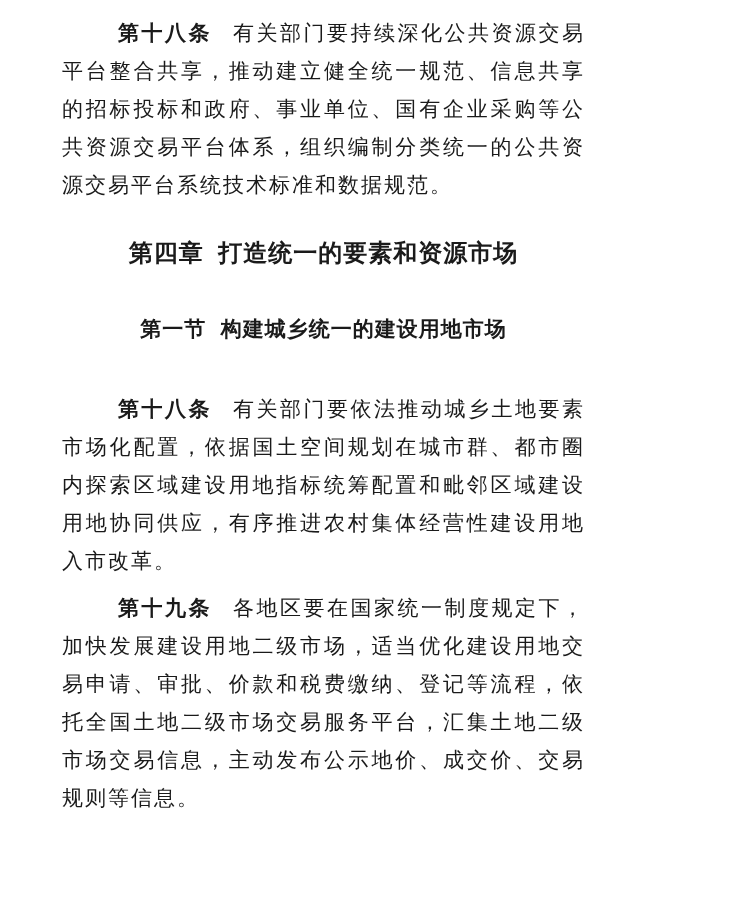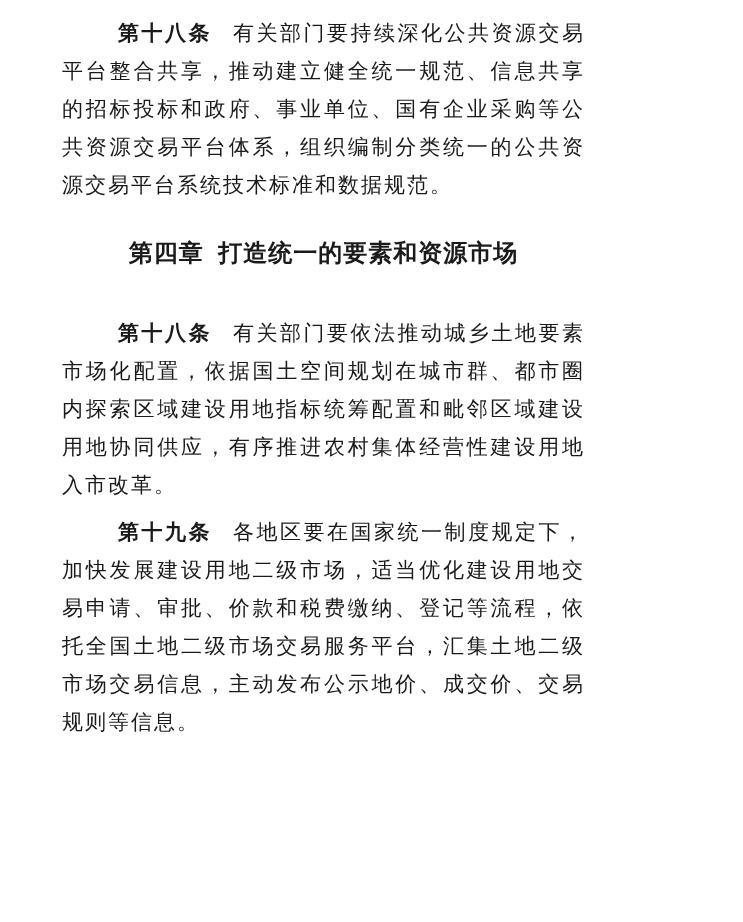--- a/index.html
+++ b/index.html
@@ -66,20 +66,23 @@
 
   <p class="article">
     <span class="num">第十八条</span><span class="body-text">有关部门要持续深化公共资源交易平台整合共享，推动建立健全统一规范、信息共享的招标投标和政府、事业单位、国有企业采购等公共资源交易平台体系，组织编制分类统一的公共资源交易平台系统技术标准和数据规范。</span>
   </p>
 
 
   <div class="chapter-heading">
     <span class="label">第四章</span><span>打造统一的要素和资源市场</span>
   </div>
 
+  <div class="section-heading">
+    <span class="label">第一节</span><span>构建城乡统一的建设用地市场</span>
+  </div>
 
   <p class="article first-after-section">
     <span class="num">第十八条</span><span class="body-text">有关部门要依法推动城乡土地要素市场化配置，依据国土空间规划在城市群、都市圈内探索区域建设用地指标统筹配置和毗邻区域建设用地协同供应，有序推进农村集体经营性建设用地入市改革。</span>
   </p>
 
   <p class="article">
     <span class="num">第十九条</span><span class="body-text">各地区要在国家统一制度规定下，加快发展建设用地二级市场，适当优化建设用地交易申请、审批、价款和税费缴纳、登记等流程，依托全国土地二级市场交易服务平台，汇集土地二级市场交易信息，主动发布公示地价、成交价、交易规则等信息。</span>
   </p>
 
 </div>

